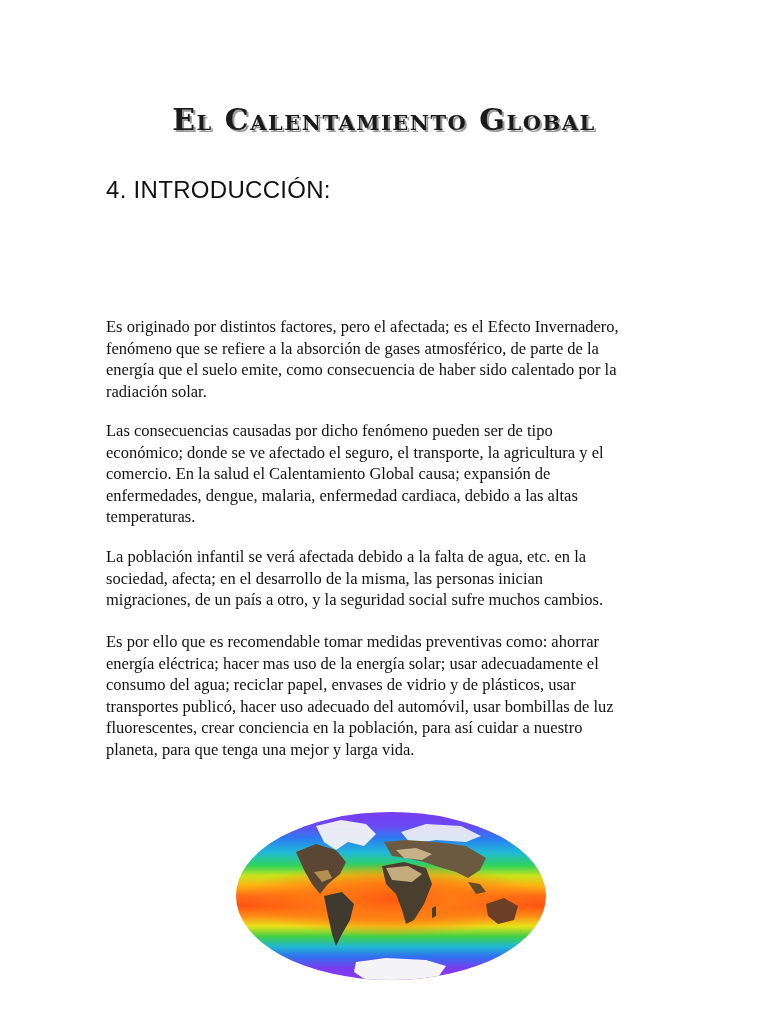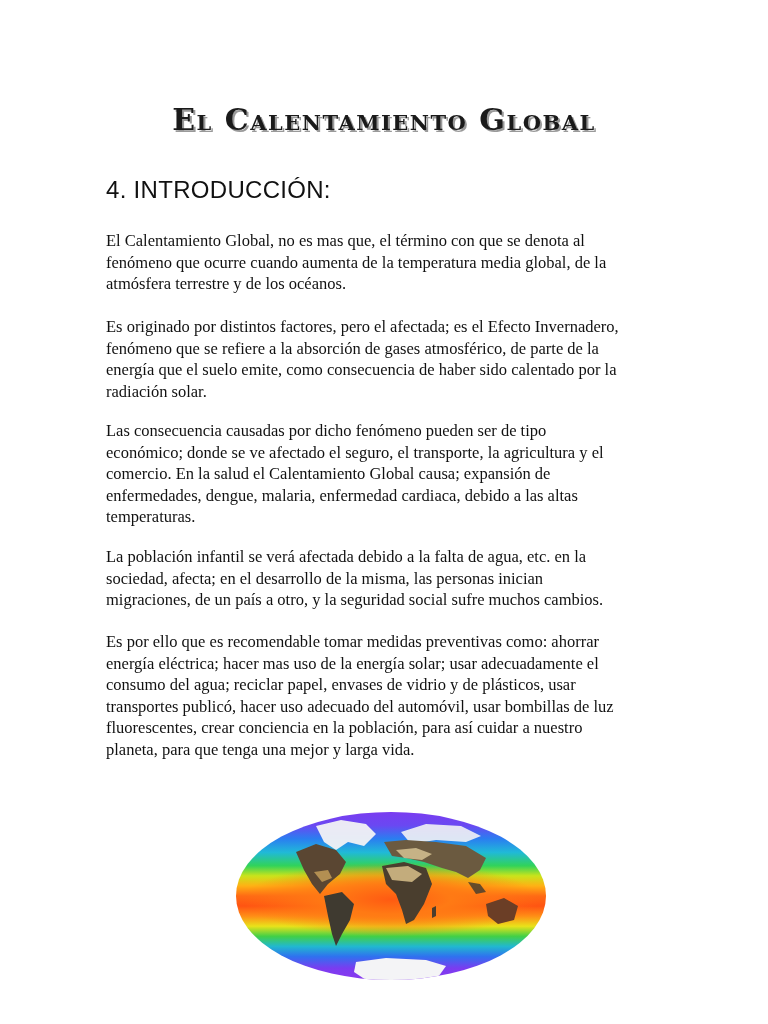--- a/index.html
+++ b/index.html
@@ -105,28 +105,25 @@
   </style>
 </head>
 <body>
 
 <div class="page">
 
   <h1 class="doc-title">El Calentamiento Global</h1>
 
   <h2 class="section-heading">4. INTRODUCCIÓN:</h2>
 
-  <p class="para p1">El Calentamiento Global, no es mas que, el término con que se denota al
-fenómeno que ocurre cuando aumenta de la temperatura media global, de la
-atmósfera terrestre y de los océanos.</p>
   <p class="para p2">Es originado por distintos factores, pero el afectada; es el Efecto Invernadero,
 fenómeno que se refiere a la absorción de gases atmosférico, de parte de la
 energía que el suelo emite, como consecuencia de haber sido calentado por la
 radiación solar.</p>
-  <p class="para p3">Las consecuencia causadas por dicho fenómeno pueden ser de tipo
+  <p class="para p3">Las consecuencias causadas por dicho fenómeno pueden ser de tipo
 económico; donde se ve afectado el seguro, el transporte, la agricultura y el
 comercio. En la salud el Calentamiento Global causa; expansión de
 enfermedades, dengue, malaria, enfermedad cardiaca, debido a las altas
 temperaturas.</p>
   <p class="para p4"> La población infantil se verá afectada debido a la falta de agua, etc. en la
 sociedad, afecta; en el desarrollo de la misma, las personas inician
 migraciones, de un país a otro, y la seguridad social sufre muchos cambios.</p>
   <p class="para p5">Es por ello que es recomendable tomar medidas preventivas como: ahorrar
 energía eléctrica; hacer mas uso de la energía solar; usar adecuadamente el
 consumo del agua; reciclar papel, envases de vidrio y de plásticos, usar

